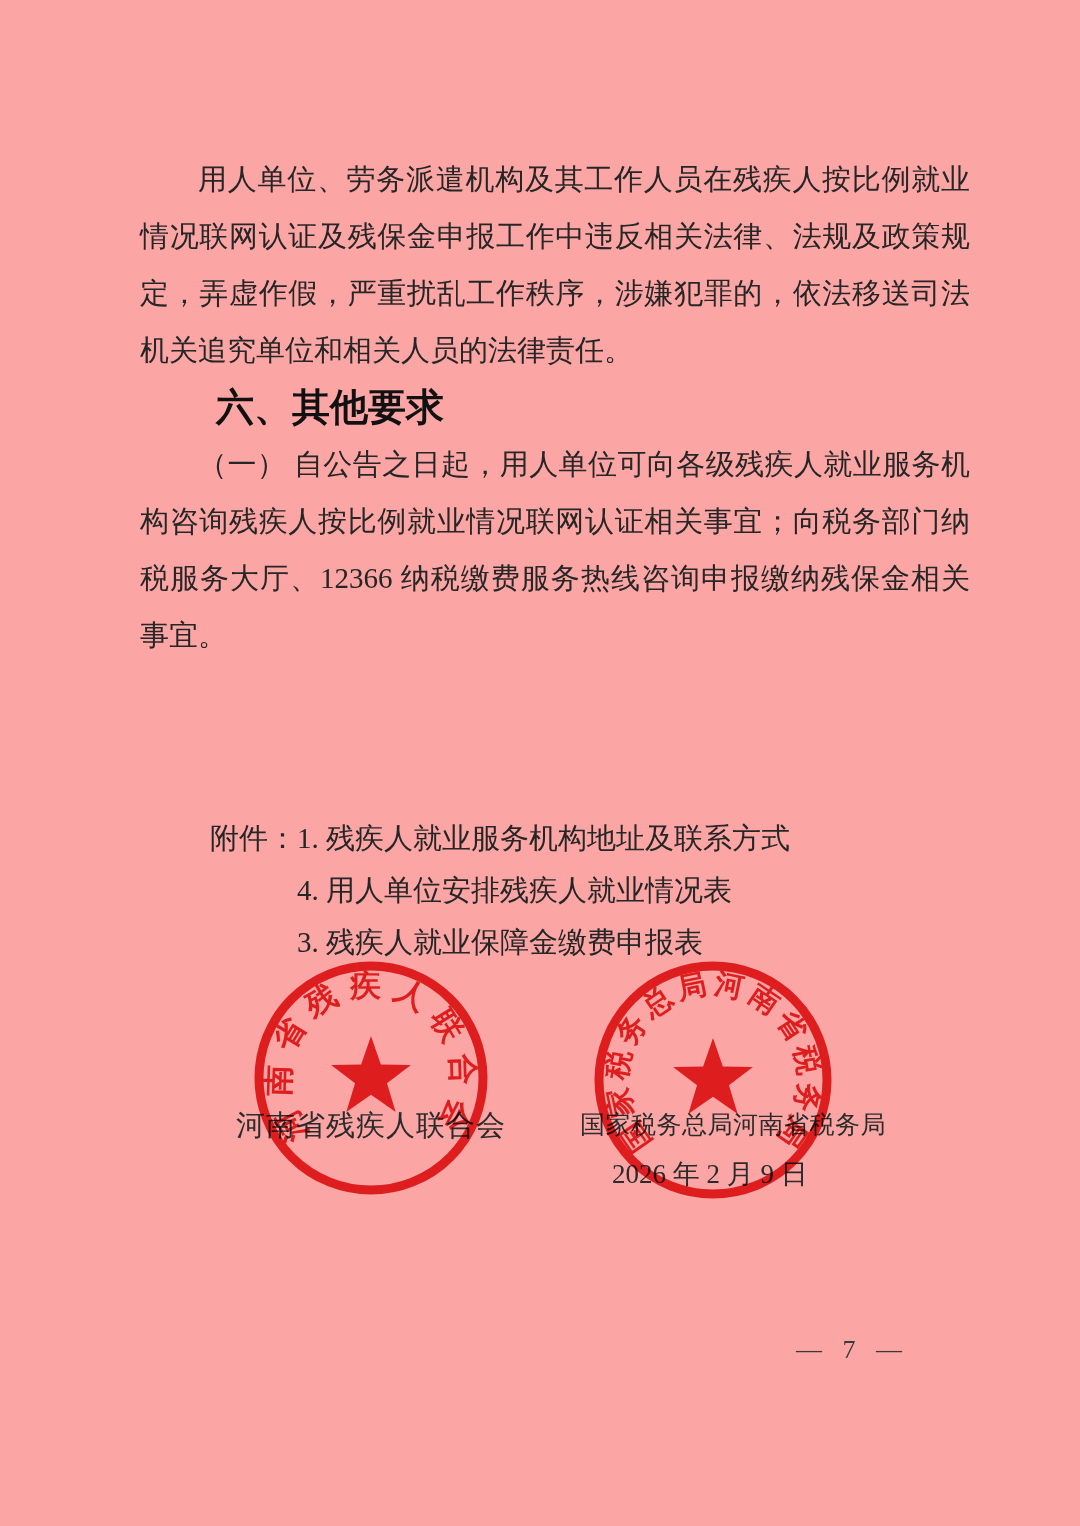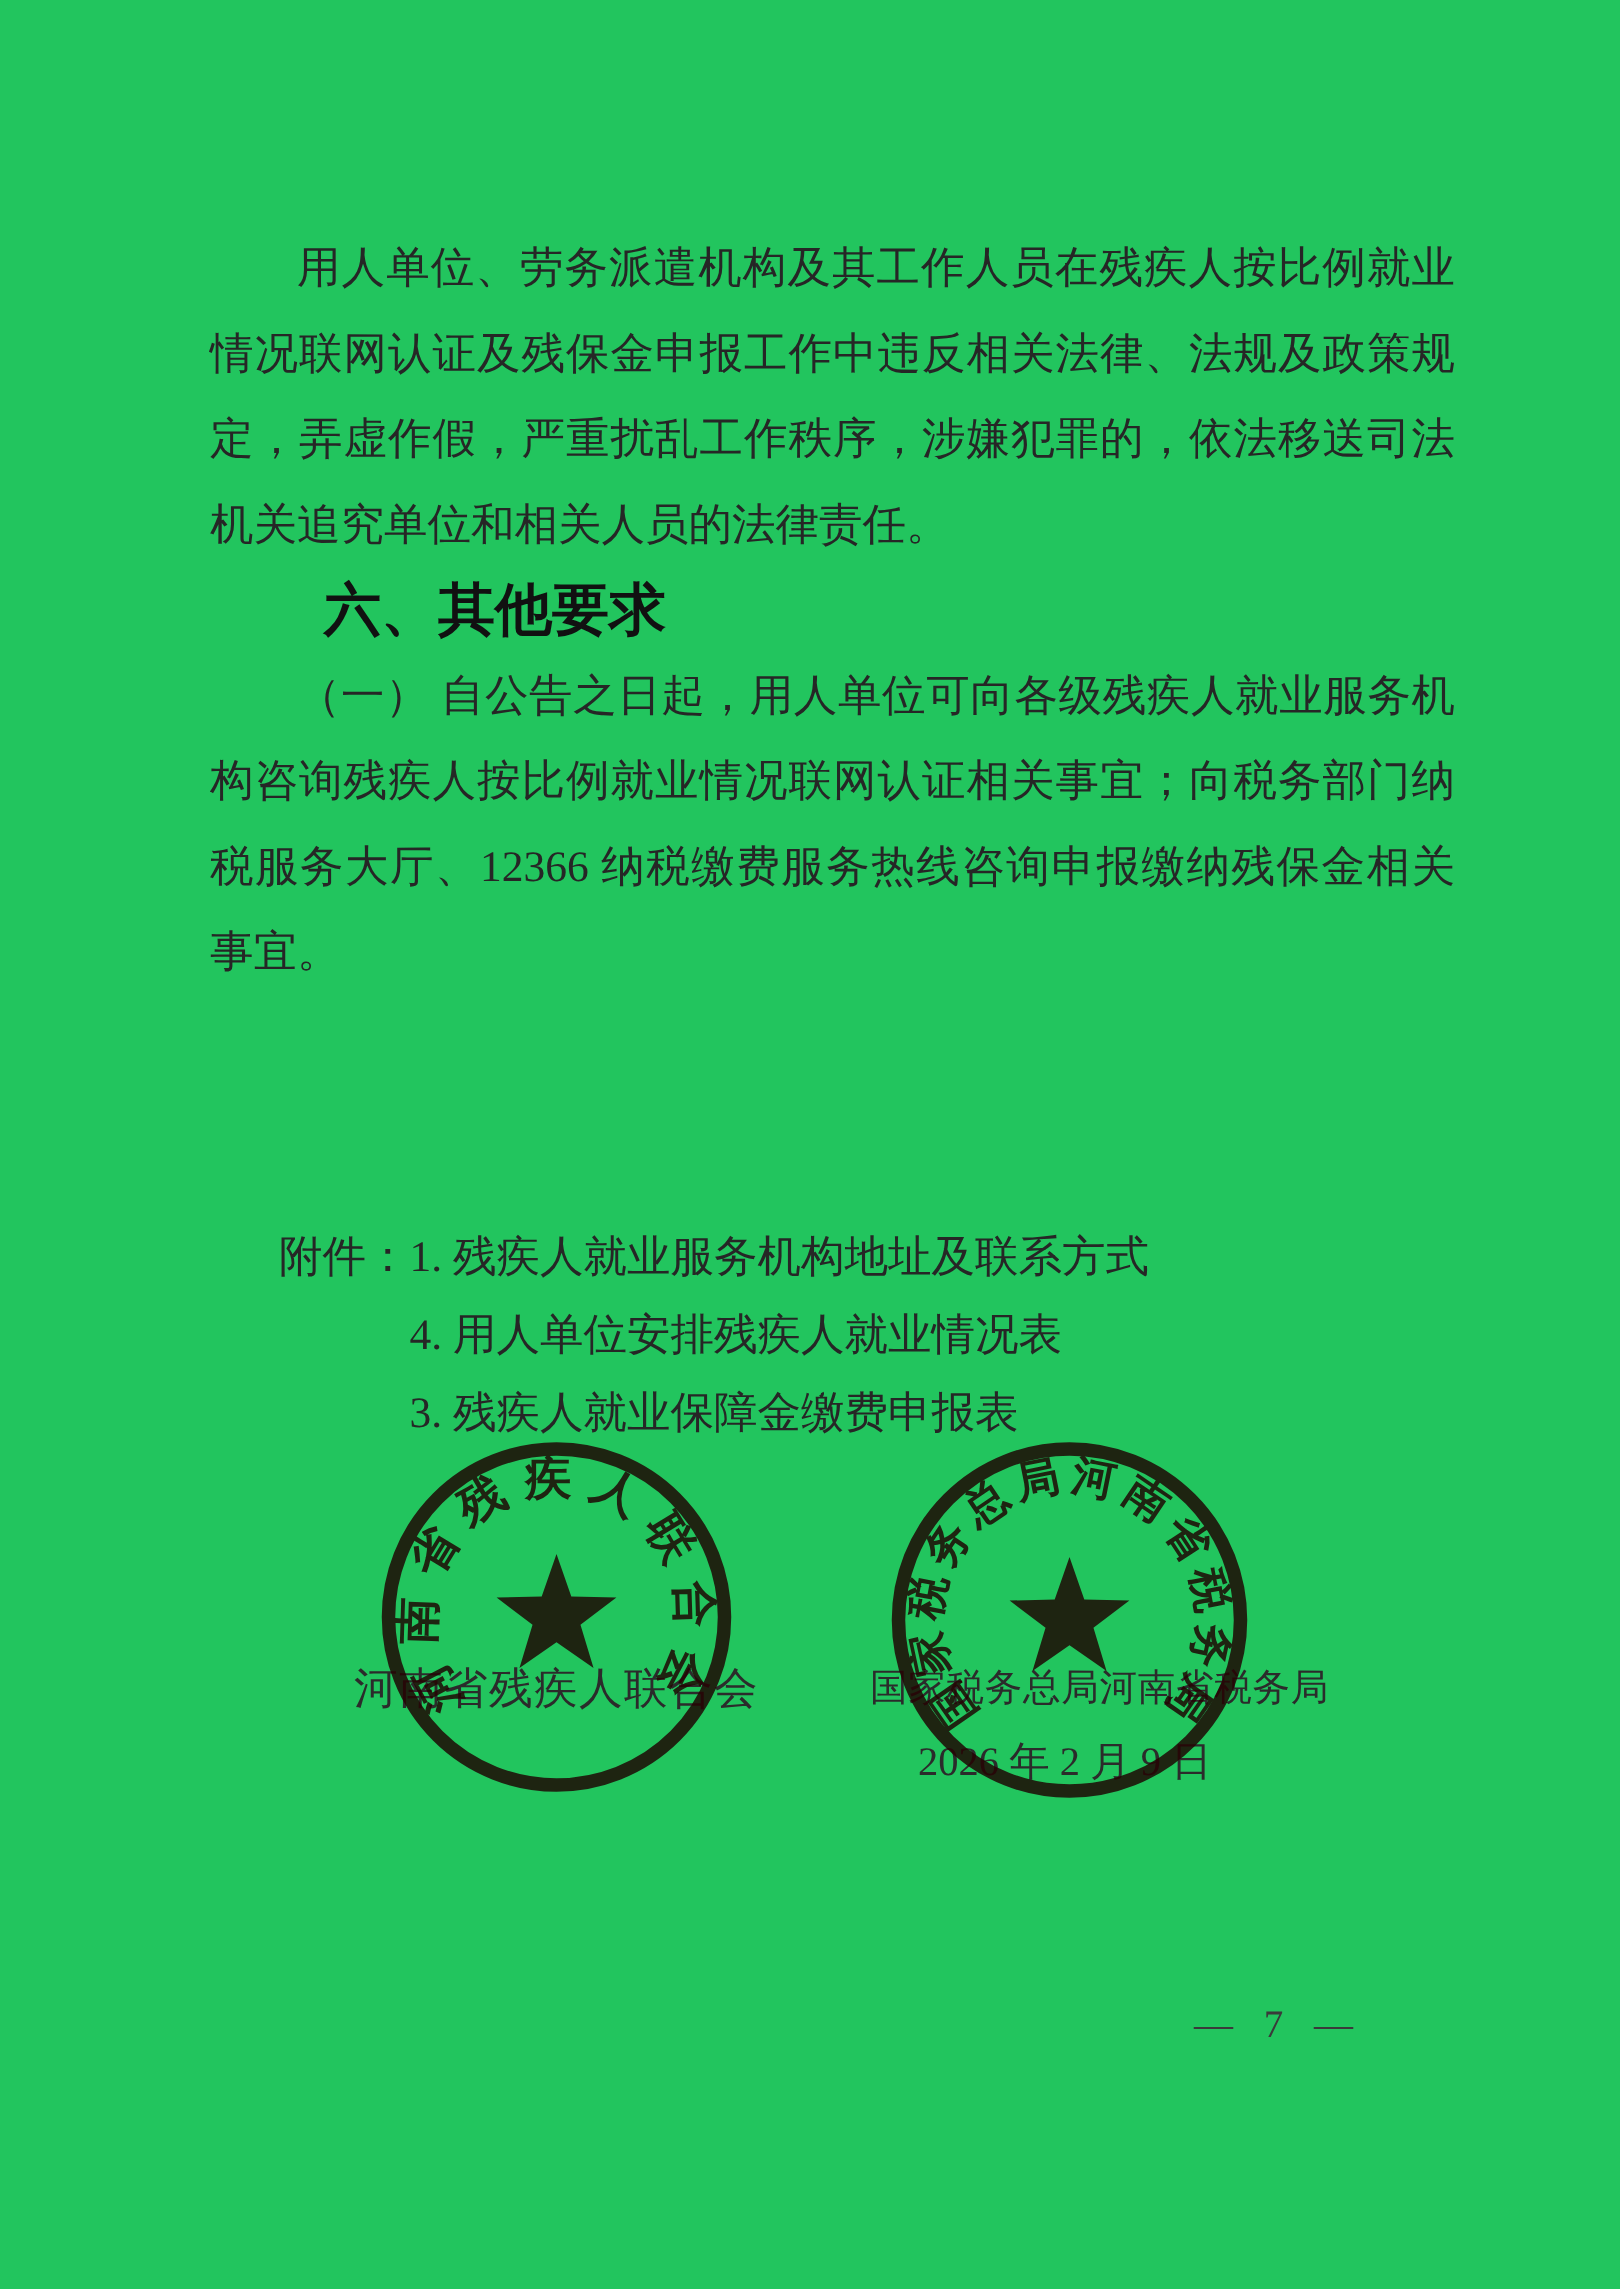--- a/index.html
+++ b/index.html
@@ -1,31 +1,31 @@
 <!DOCTYPE html>
 <html><head>
 <meta charset="utf-8">
 <style>
   html,body{margin:0;padding:0;background:#e8e8e8;}
   .page{
-    position:relative;width:1080px;height:1526px;background:#22c55e;
+    position:relative;width:1080px;height:1526px;background:#fca5a5;
     font-family:"Liberation Serif","DejaVu Serif",serif;color:#262626;
     overflow:hidden;margin:0 auto;
   }
   .body-text{
     position:absolute;left:140px;top:151px;width:830px;
     font-size:29px;line-height:57px;text-align:justify;
   }
   .body-text p{margin:0;text-indent:2em;}
   .section-heading{
     font-family:"Liberation Sans","DejaVu Sans",sans-serif;
     font-weight:bold;font-size:38px;text-indent:2em;color:#111;
   }
   .attachments{
-    position:absolute;left:128px;top:812px;width:830px;
+    position:absolute;left:152px;top:812px;width:830px;
     font-size:29px;line-height:52px;
   }
   .att-row{white-space:nowrap;}
   .att-first{padding-left:58px;}
   .att-rest{padding-left:145px;}
   .sig{position:absolute;white-space:nowrap;color:#2b2b2b;}
   .sig-left{left:236px;top:1106px;font-size:29px;letter-spacing:1px;}
   .sig-right{left:580px;top:1108px;font-size:25px;letter-spacing:0.5px;}
   .date-line{position:absolute;left:612px;top:1156px;font-size:27px;white-space:nowrap;color:#2b2b2b;}
   .page-footer{

